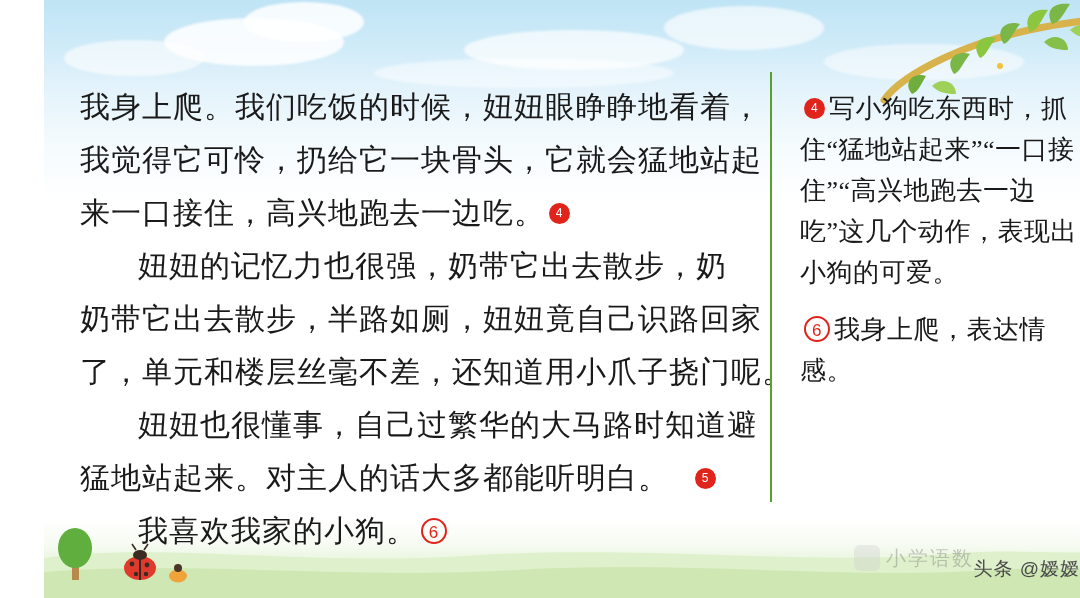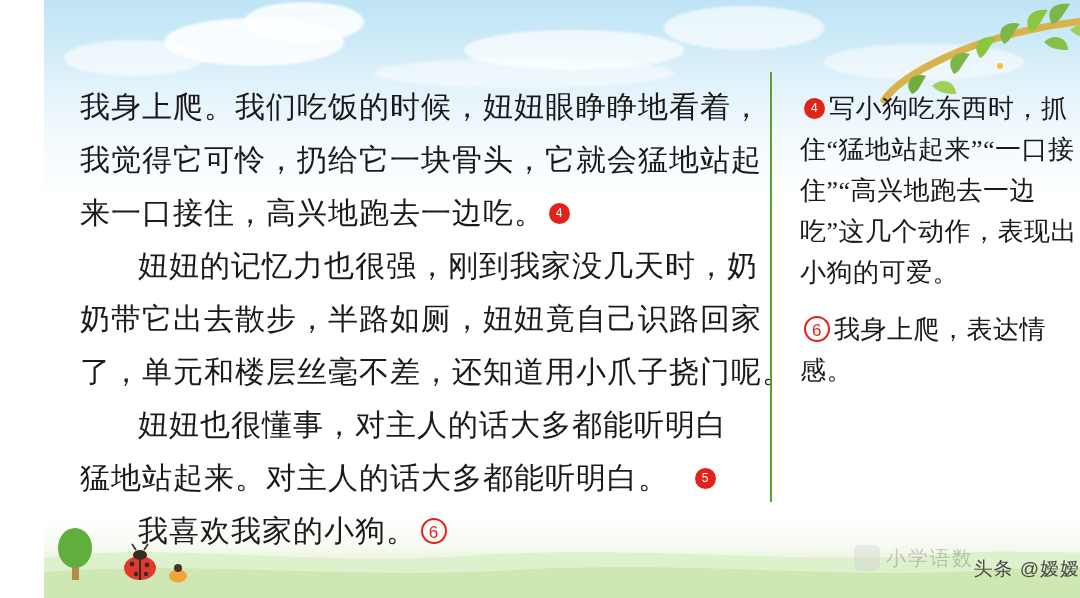--- a/index.html
+++ b/index.html
@@ -195,24 +195,24 @@
     <circle cx="300" cy="48" r="4" fill="#f3c13a"></circle>
     <circle cx="206" cy="66" r="3" fill="#f3c13a"></circle>
   </svg>
 
   <div class="content">
 
     <div class="col-left">
       <div class="body-line"><span>我身上爬。我们吃饭的时候，妞妞眼睁睁地看着，</span></div>
       <div class="body-line"><span>我觉得它可怜，扔给它一块骨头，它就会猛地站起</span></div>
       <div class="body-line"><span>来一口接住，高兴地跑去一边吃。</span><span class="cnum sm">4</span></div>
-      <div class="body-line indent"><span>妞妞的记忆力也很强，刚到我家没几天时，奶</span></div>
+      <div class="body-line indent"><span>妞妞的记忆力也很强，奶带它出去散步，奶</span></div>
       <div class="body-line"><span>奶带它出去散步，半路如厕，妞妞竟自己识路回家</span></div>
       <div class="body-line"><span>了，单元和楼层丝毫不差，还知道用小爪子挠门呢。</span></div>
-      <div class="body-line indent"><span>妞妞也很懂事，对主人的话大多都能听明白</span></div>
+      <div class="body-line indent"><span>妞妞也很懂事，自己过繁华的大马路时知道避</span></div>
       <div class="body-line"><span>猛地站起来。对主人的话大多都能听明白。</span><span class="cnum sm" style="margin-left:26px;">5</span></div>
       <div class="body-line indent"><span>我喜欢我家的小狗。</span><span class="cnum hollow">6</span></div>
     </div>
 
     <div class="divider"></div>
 
     <div class="col-right">
       <div class="note">
         <span class="cnum sm">4</span><span class="note-text">写小狗吃东西时，抓住“猛地站起来”“一口接住”“高兴地跑去一边吃”这几个动作，表现出小狗的可爱。</span>
       </div>

